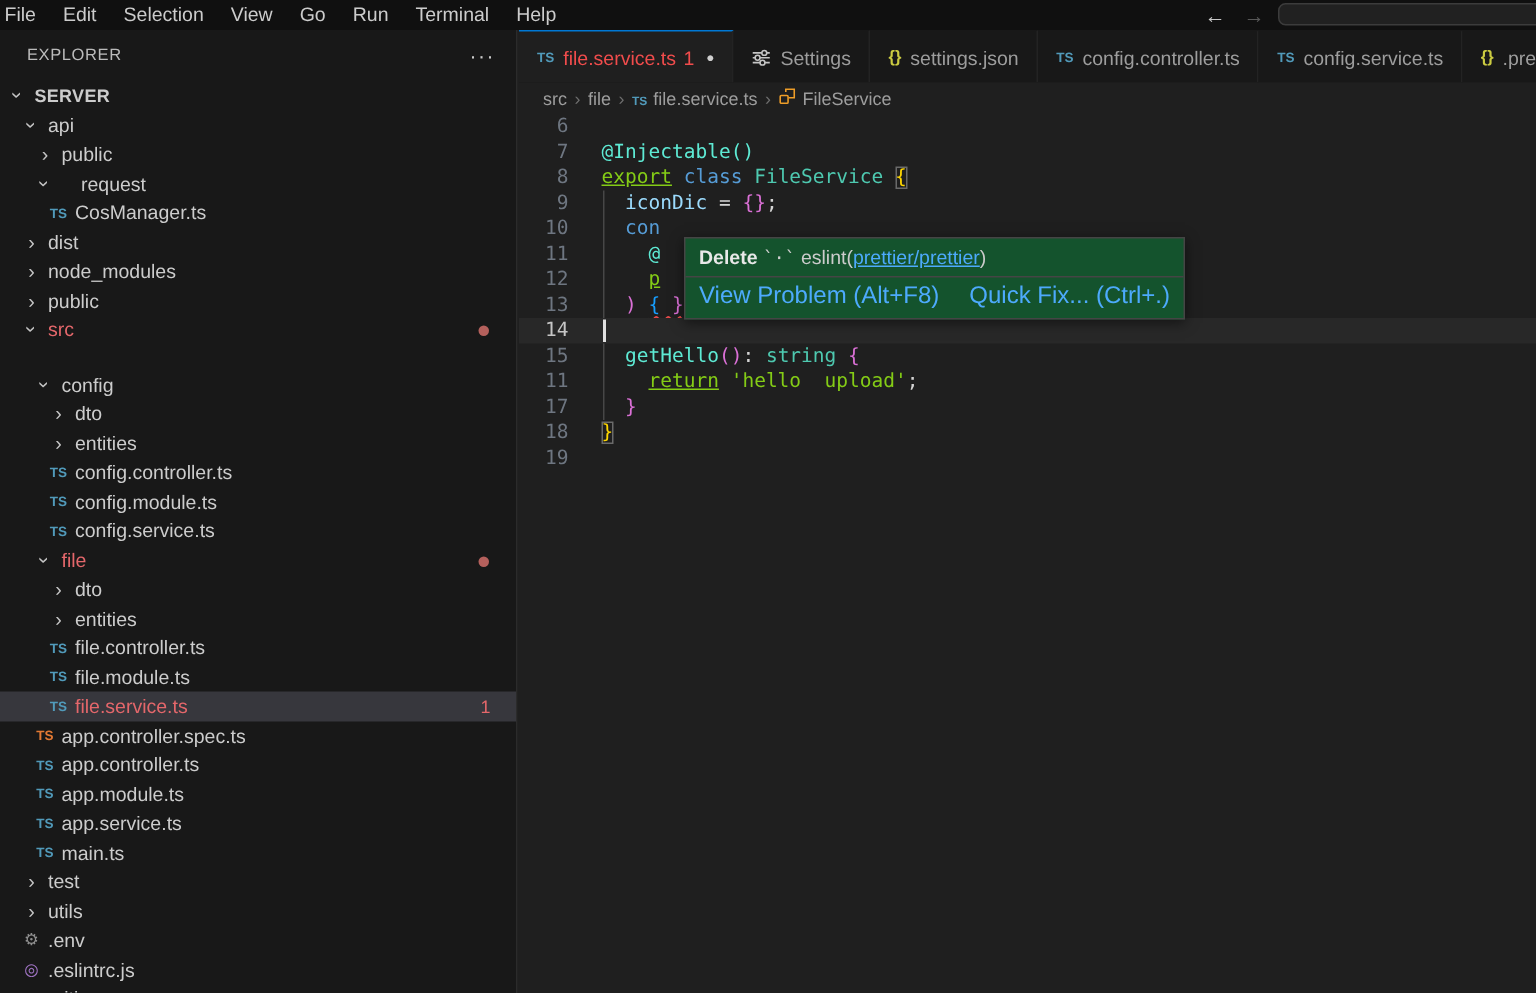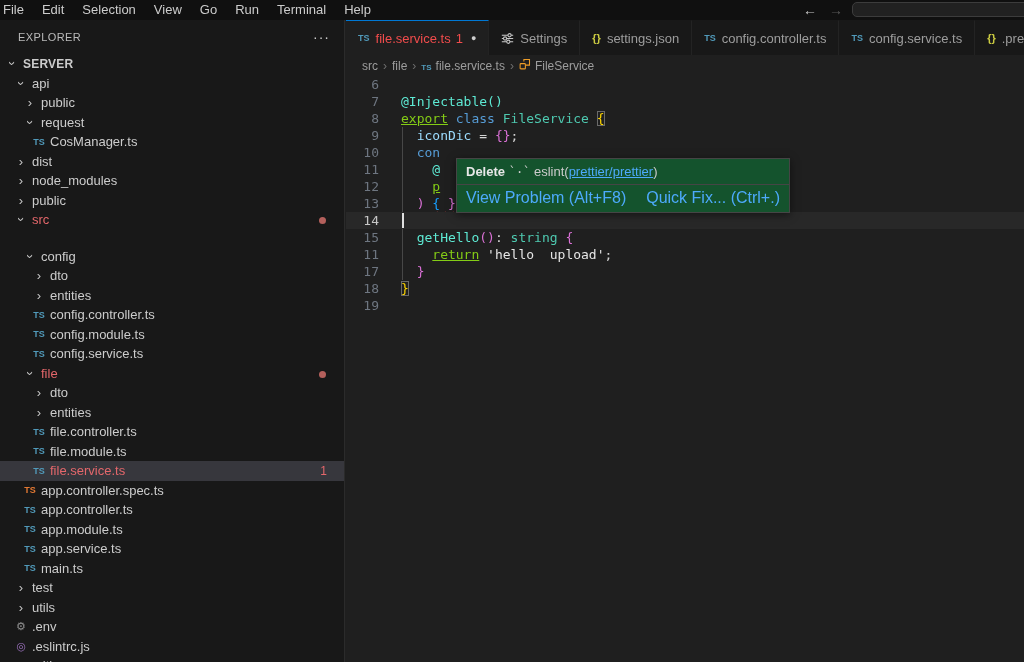--- a/index.html
+++ b/index.html
@@ -69,21 +69,21 @@
   .code-line { position:relative; height:17px; line-height:17px; display:flex; }
   .code-line.current { background:#282828; }
   .gutter { width:55px; flex:0 0 55px; text-align:right; padding-right:22px; color:#6e7681; }
   .code-line.current .gutter { color:#c6c6c6; }
   .ctext { white-space:pre; }
   .indent-guide { position:absolute; left:56px; top:51px; width:1px; height:153px; background:#474747; }
   .cursor { display:inline-block; width:2px; height:15px; margin-top:1px; background:#e0e0e0; vertical-align:top; margin-left:1px; }
 
   .tk-dec{color:#5eead4;} .tk-kw{color:#84cc16;text-decoration:underline;} .tk-kw2{color:#569cd6;} .tk-type{color:#4ec9b0;}
   .tk-var{color:#9cdcfe;} .tk-b1{color:#ffd700;} .tk-b2{color:#da70d6;} .tk-b3{color:#179fff;}
-  .tk-str{color:#e5e5e5;} .tk-pun{color:#d4d4d4;}
+  .tk-str{color:#84cc16;} .tk-pun{color:#d4d4d4;}
   .tk-box { outline:1px solid #6a6a6a; outline-offset:-1px; }
   .squiggle { text-decoration-line:underline; text-decoration-style:wavy; text-decoration-color:#f14c4c;
               text-decoration-thickness:1px; text-underline-offset:3px; }
 
   
   .hover-tip { position:absolute; left:456px; top:142px; z-index:10; background:#14532d;
                border:1px solid #454545; box-shadow:0 2px 8px rgba(0,0,0,.5); min-width:250px;margin-top:16px; }
   .tip-msg { padding:5px 9px; font-size:13px; color:#cccccc; white-space:nowrap; }
   .tip-msg .b { font-weight:bold; color:#e8e8e8; }
   .tip-msg .code { font-family:"DejaVu Sans Mono", monospace; font-size:12px; color:#d0d0d0; }
@@ -125,21 +125,21 @@
           <span class="lbl bold">SERVER</span>
         </div>
         <div class="tree-row" style="padding-left: 13px;">
           <span class="chev open">›</span>
           <span class="lbl">api</span>
         </div>
         <div class="tree-row" style="padding-left: 22px;">
           <span class="chev">›</span>
           <span class="lbl">public</span>
         </div>
-        <div class="tree-row" style="padding-left: 22px;">
+        <div class="tree-row" style="padding-left: 22px; gap: 13px;">
           <span class="chev open">›</span>
           <span class="lbl">request</span>
         </div>
         <div class="tree-row" style="padding-left: 31px;">
           <span class="ficon ts">TS</span>
           <span class="lbl">CosManager.ts</span>
         </div>
         <div class="tree-row" style="padding-left: 13px;">
           <span class="chev">›</span>
           <span class="lbl">dist</span>

